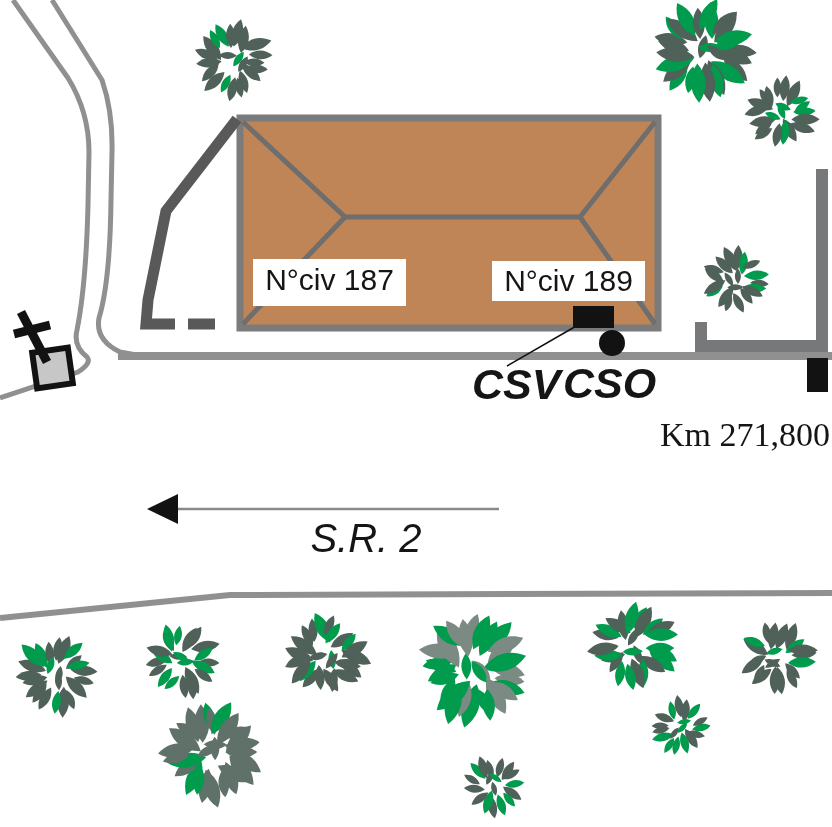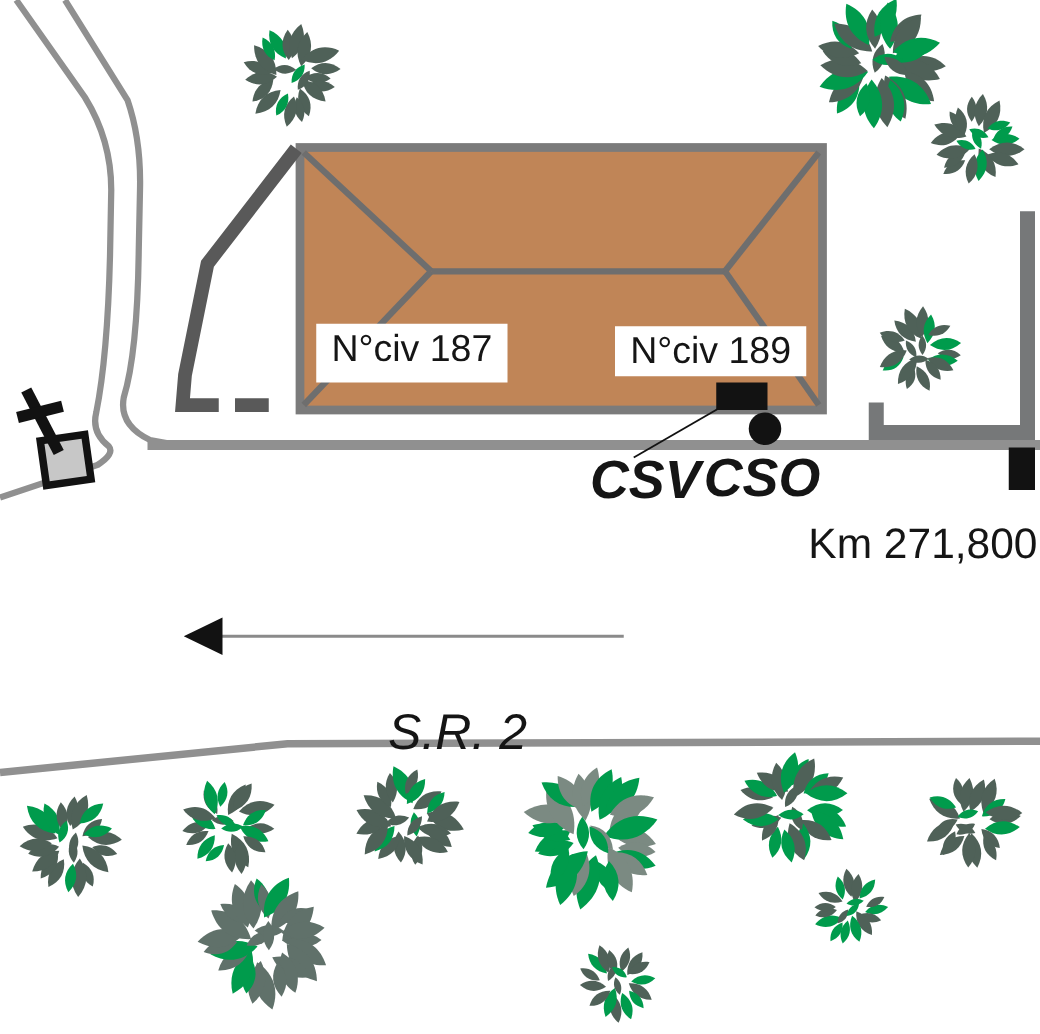--- a/index.html
+++ b/index.html
@@ -404,15 +404,15 @@
   </svg>
 
   <div class="lbl civ" style="left:253px;top:259px;width:153px;height:47px;">
     <span class="civ-inner">N°civ 187</span>
   </div>
   <div class="lbl civ" style="left:492px;top:261px;width:153px;height:40px;">
     <span class="civ-inner" style="line-height:40px;">N°civ 189</span>
   </div>
   <div class="lbl marker-lbl" style="left:440px;top:363px;margin-left:32px;">CSV</div>
   <div class="lbl marker-lbl" style="left:563px;top:362px;text-align:center;">CSO</div>
-  <div class="lbl km-lbl" style="left:600px;top:418px;">Km 271,800</div>
-  <div class="lbl sr-lbl" style="left:298px;top:518px;margin-top:48px;">S.R. 2</div>
+  <div class="lbl km-lbl" style="left:600px;top:418px;font-family:Liberation Serif, serif;">Km 271,800</div>
+  <div class="lbl sr-lbl" style="left:298px;top:518px;">S.R. 2</div>
 </div>
 
 </body></html>

